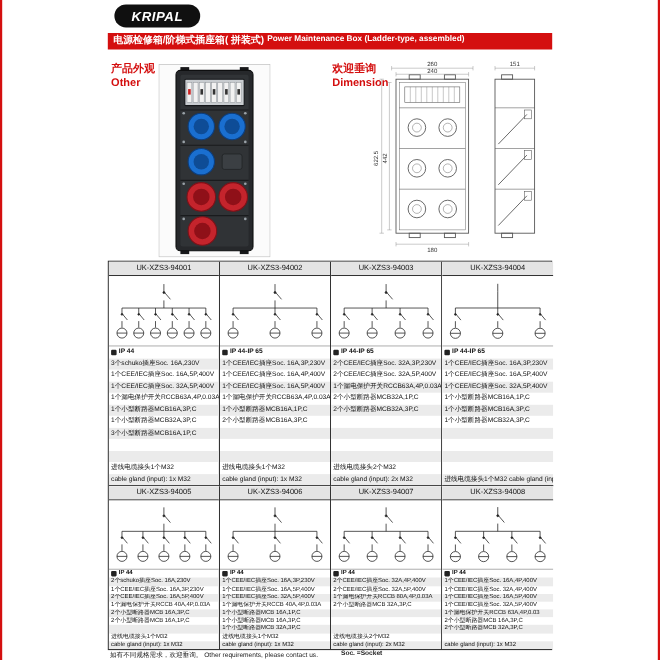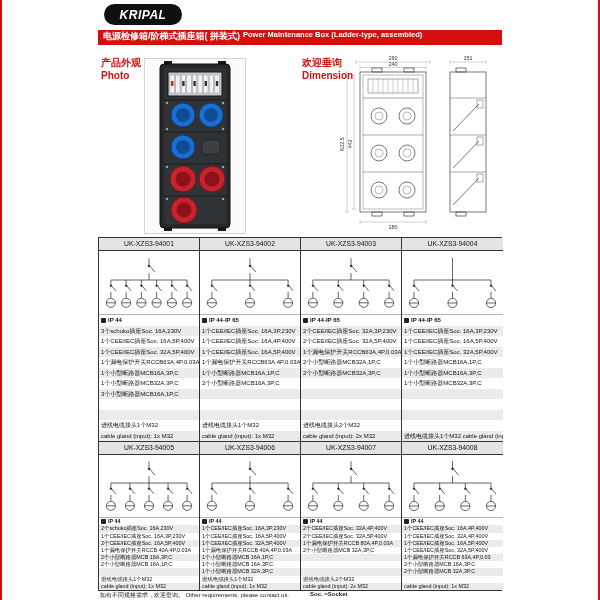--- a/index.html
+++ b/index.html
@@ -62,21 +62,21 @@
     <span>KRIPAL</span>
   </div>
 
   <div class="banner">
     <span class="bzh">电源检修箱/阶梯式插座箱( 拼装式)</span>
     <span class="ben">Power Maintenance Box (Ladder-type, assembled)</span>
   </div>
 
   <div class="seclabel photo-label">
     <div>产品外观</div>
-    <div>Photo</div>
+    <div>Other</div>
   </div>
 
   <div class="photo">
     <svg width="102" height="176" viewBox="0 0 102 176">
       <rect x="0.5" y="0.5" width="101" height="175" fill="#fbfbfb" stroke="#bbb" stroke-width="0.6"></rect>
       <g>
         <rect x="20" y="3" width="8" height="6" fill="#17181a"></rect>
         <rect x="74" y="3" width="8" height="6" fill="#17181a"></rect>
         <rect x="20" y="167" width="8" height="6" fill="#17181a"></rect>
         <rect x="74" y="167" width="8" height="6" fill="#17181a"></rect>

